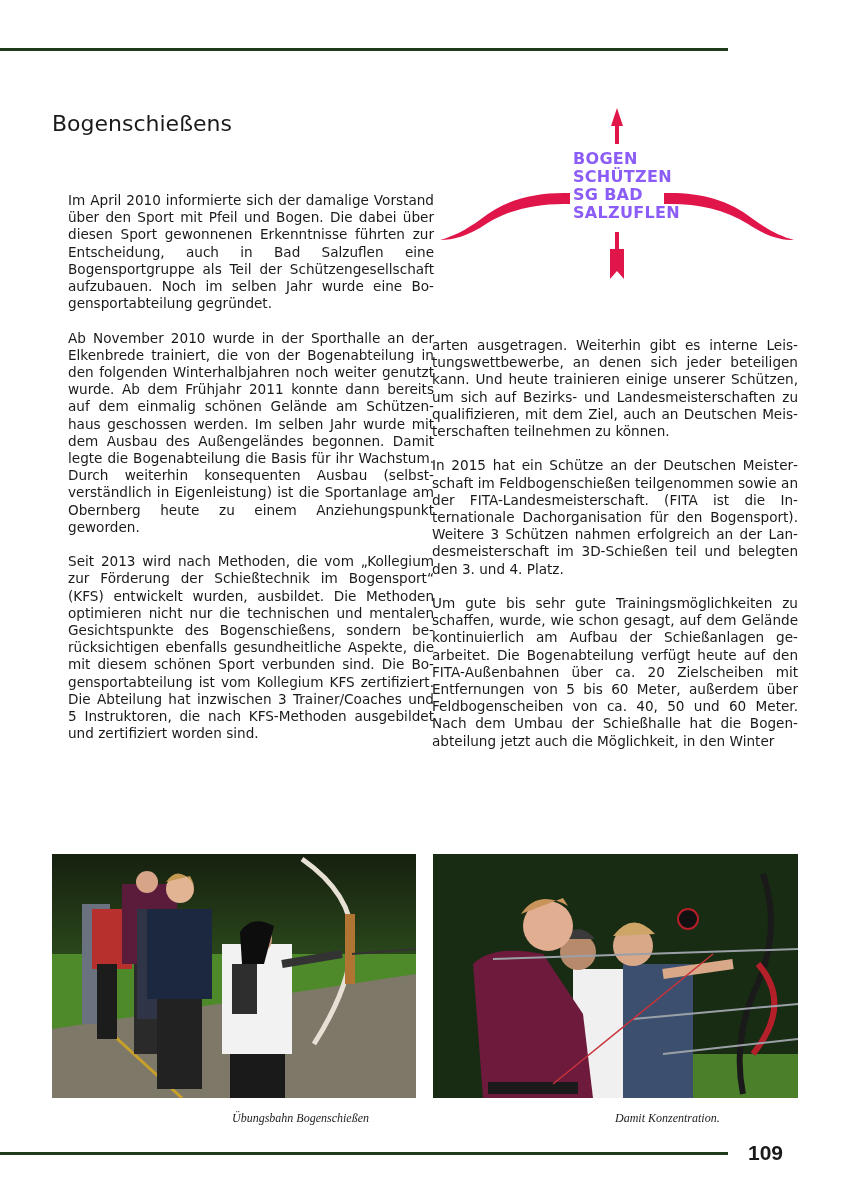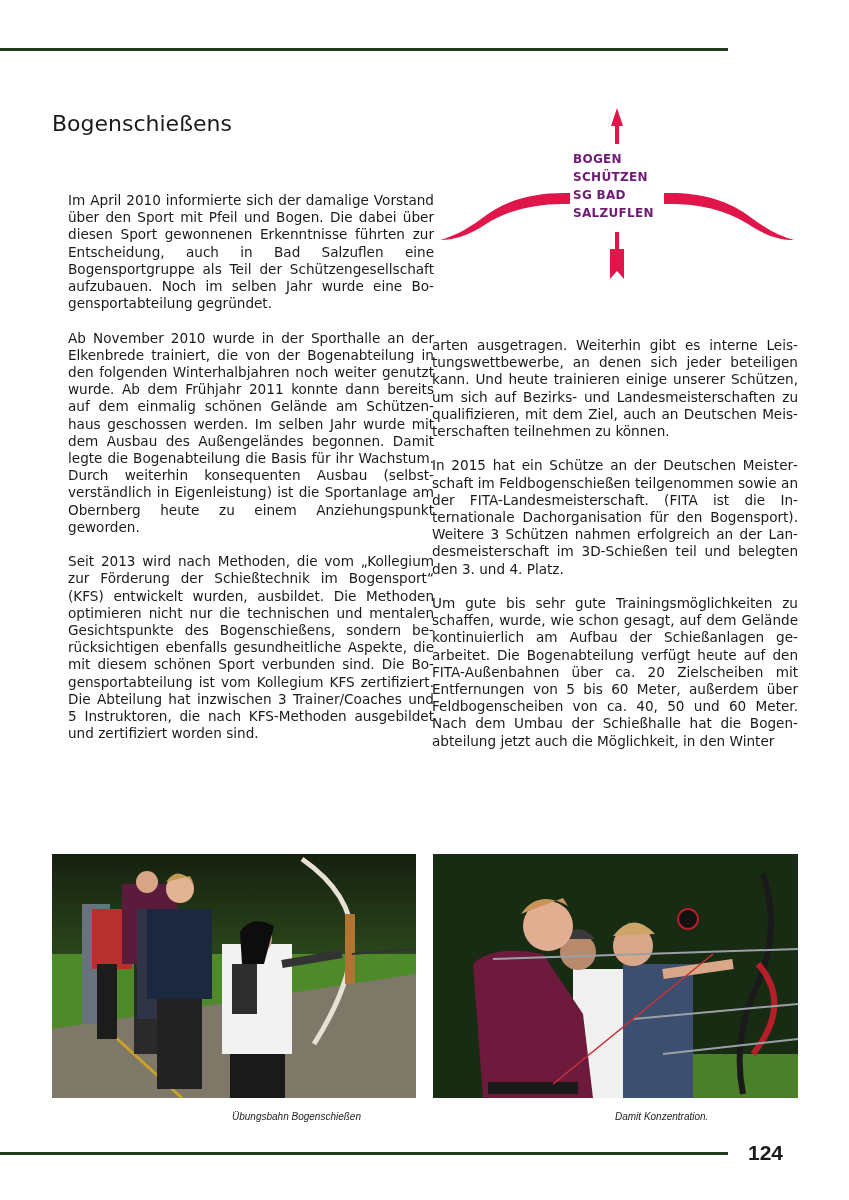--- a/index.html
+++ b/index.html
@@ -10,26 +10,26 @@
   .rule.bottom { top: 1152px; width: 728px; }
   .title { position: absolute; left: 52px; top: 96px; font-size: 22px;
            font-family: "DejaVu Sans", sans-serif; font-weight: normal; color: #1a1a1a; letter-spacing: 0; }
   .col { position: absolute; font-size: 13.6px; line-height: 17.2px; text-align: justify;
          hyphens: manual; color: #1a1a1a; }
   .col p { margin: 0 0 17.2px 0; }
   .col.left { left: 52px; top: 192px; width: 366px; margin-left: 16px; }
   .col.right { left: 432px; top: 337px; width: 366px; }
   .logo { position: absolute; left: 436px; top: 104px; width: 362px; height: 178px; }
   .logo-text { position: absolute; left: 137px; top: 46px; font-family: "DejaVu Sans", sans-serif;
-               font-weight: bold; font-size: 12px; line-height: 18px; color: #701a75; letter-spacing: 0.3px; }
+               font-weight: bold; font-size: 16px; line-height: 18px; color: #8b5cf6; letter-spacing: 0.3px; }
   .photo { position: absolute; top: 854px; height: 244px; overflow: hidden; }
   .photo.one { left: 52px; width: 364px; }
   .photo.two { left: 433px; width: 365px; }
-  .caption { position: absolute; top: 1111px; font-size: 10px; font-style: italic;
-             font-family: Liberation Sans, sans-serif; color: #222; }
+  .caption { position: absolute; top: 1111px; font-size: 12px; font-style: italic;
+             font-family: Liberation Serif, serif; color: #222; }
   .caption.one { left: 232px; }
   .caption.two { left: 615px; }
   .pagenum { position: absolute; left: 748px; top: 1141px; font-size: 21px; font-weight: bold;
              font-family: "Liberation Sans", sans-serif; color: #1a1a1a; }
 </style>
 </head>
 <body>
 
 <div class="rule top"></div>
 
@@ -133,13 +133,13 @@
     <line x1="230" y1="200" x2="365" y2="185" stroke="#9aa0a6" stroke-width="2"></line>
     <line x1="120" y1="230" x2="280" y2="100" stroke="#c8323a" stroke-width="1.5"></line>
     <circle cx="255" cy="65" r="10" fill="#111" stroke="#b51f2a" stroke-width="2"></circle>
   </svg>
 </div>
 
 <div class="caption one">Übungsbahn Bogenschießen</div>
 <div class="caption two">Damit Konzentration.</div>
 
 <div class="rule bottom"></div>
-<div class="pagenum">124</div>
+<div class="pagenum">109</div>
 
 </body></html>

